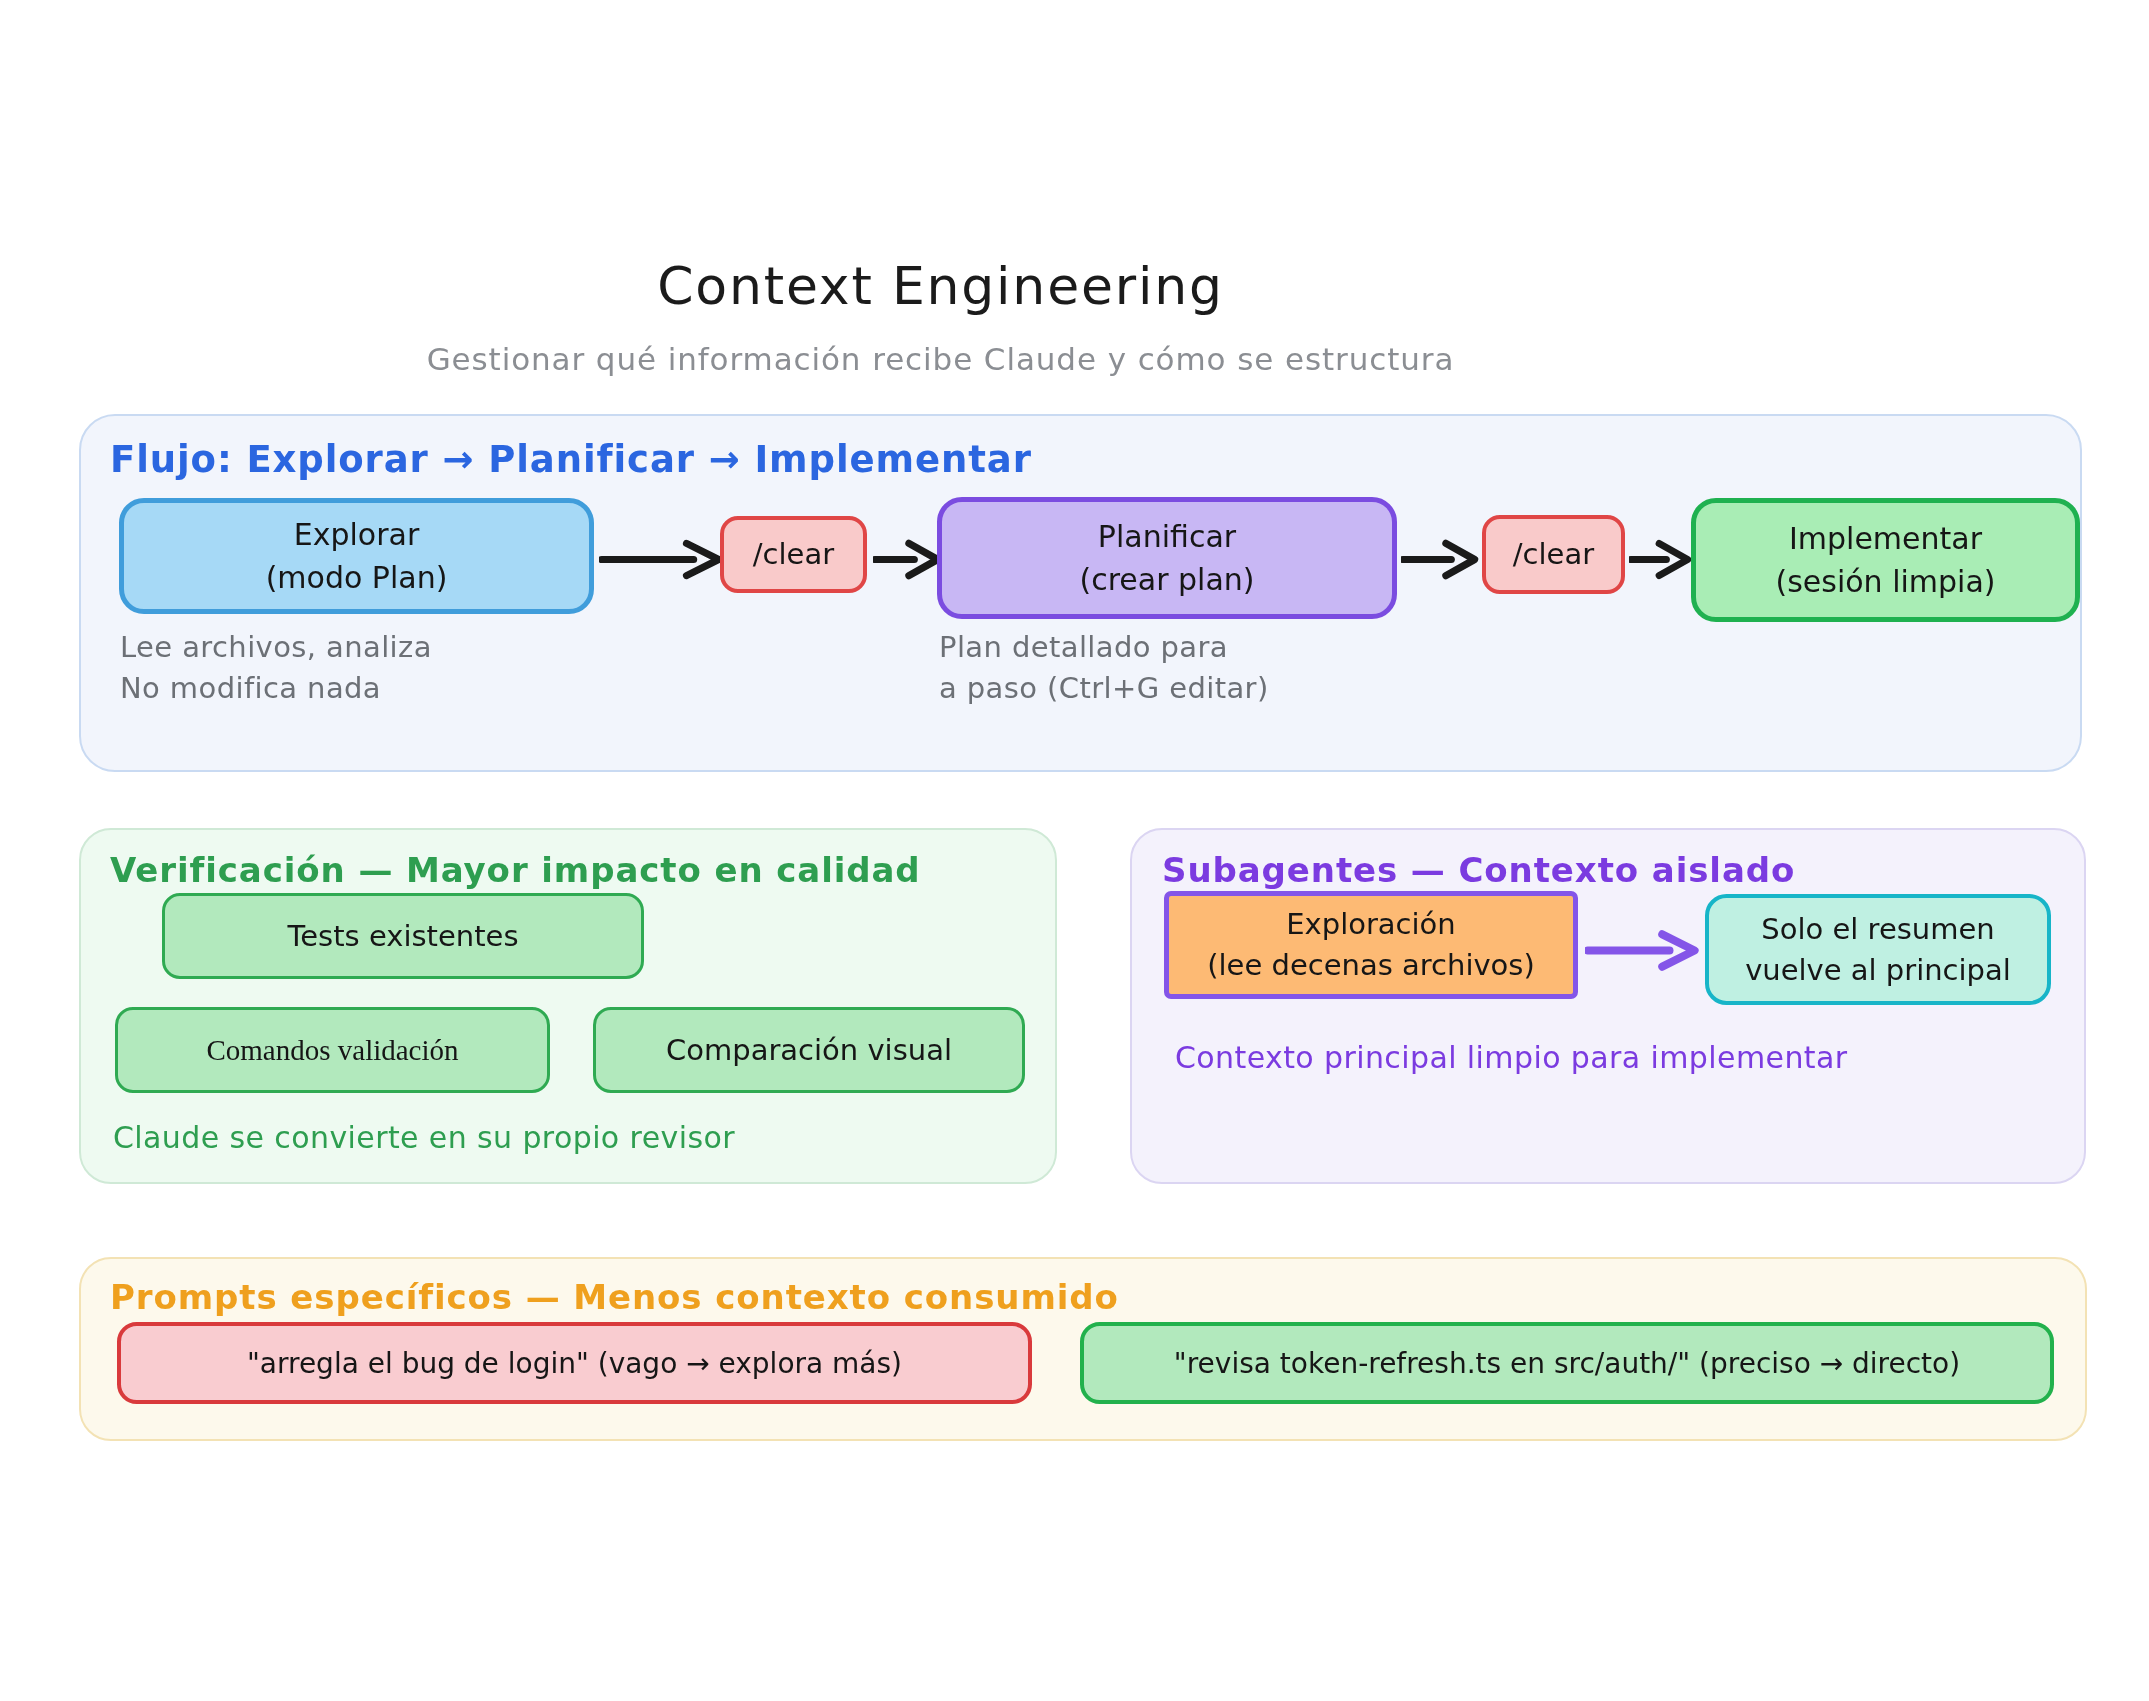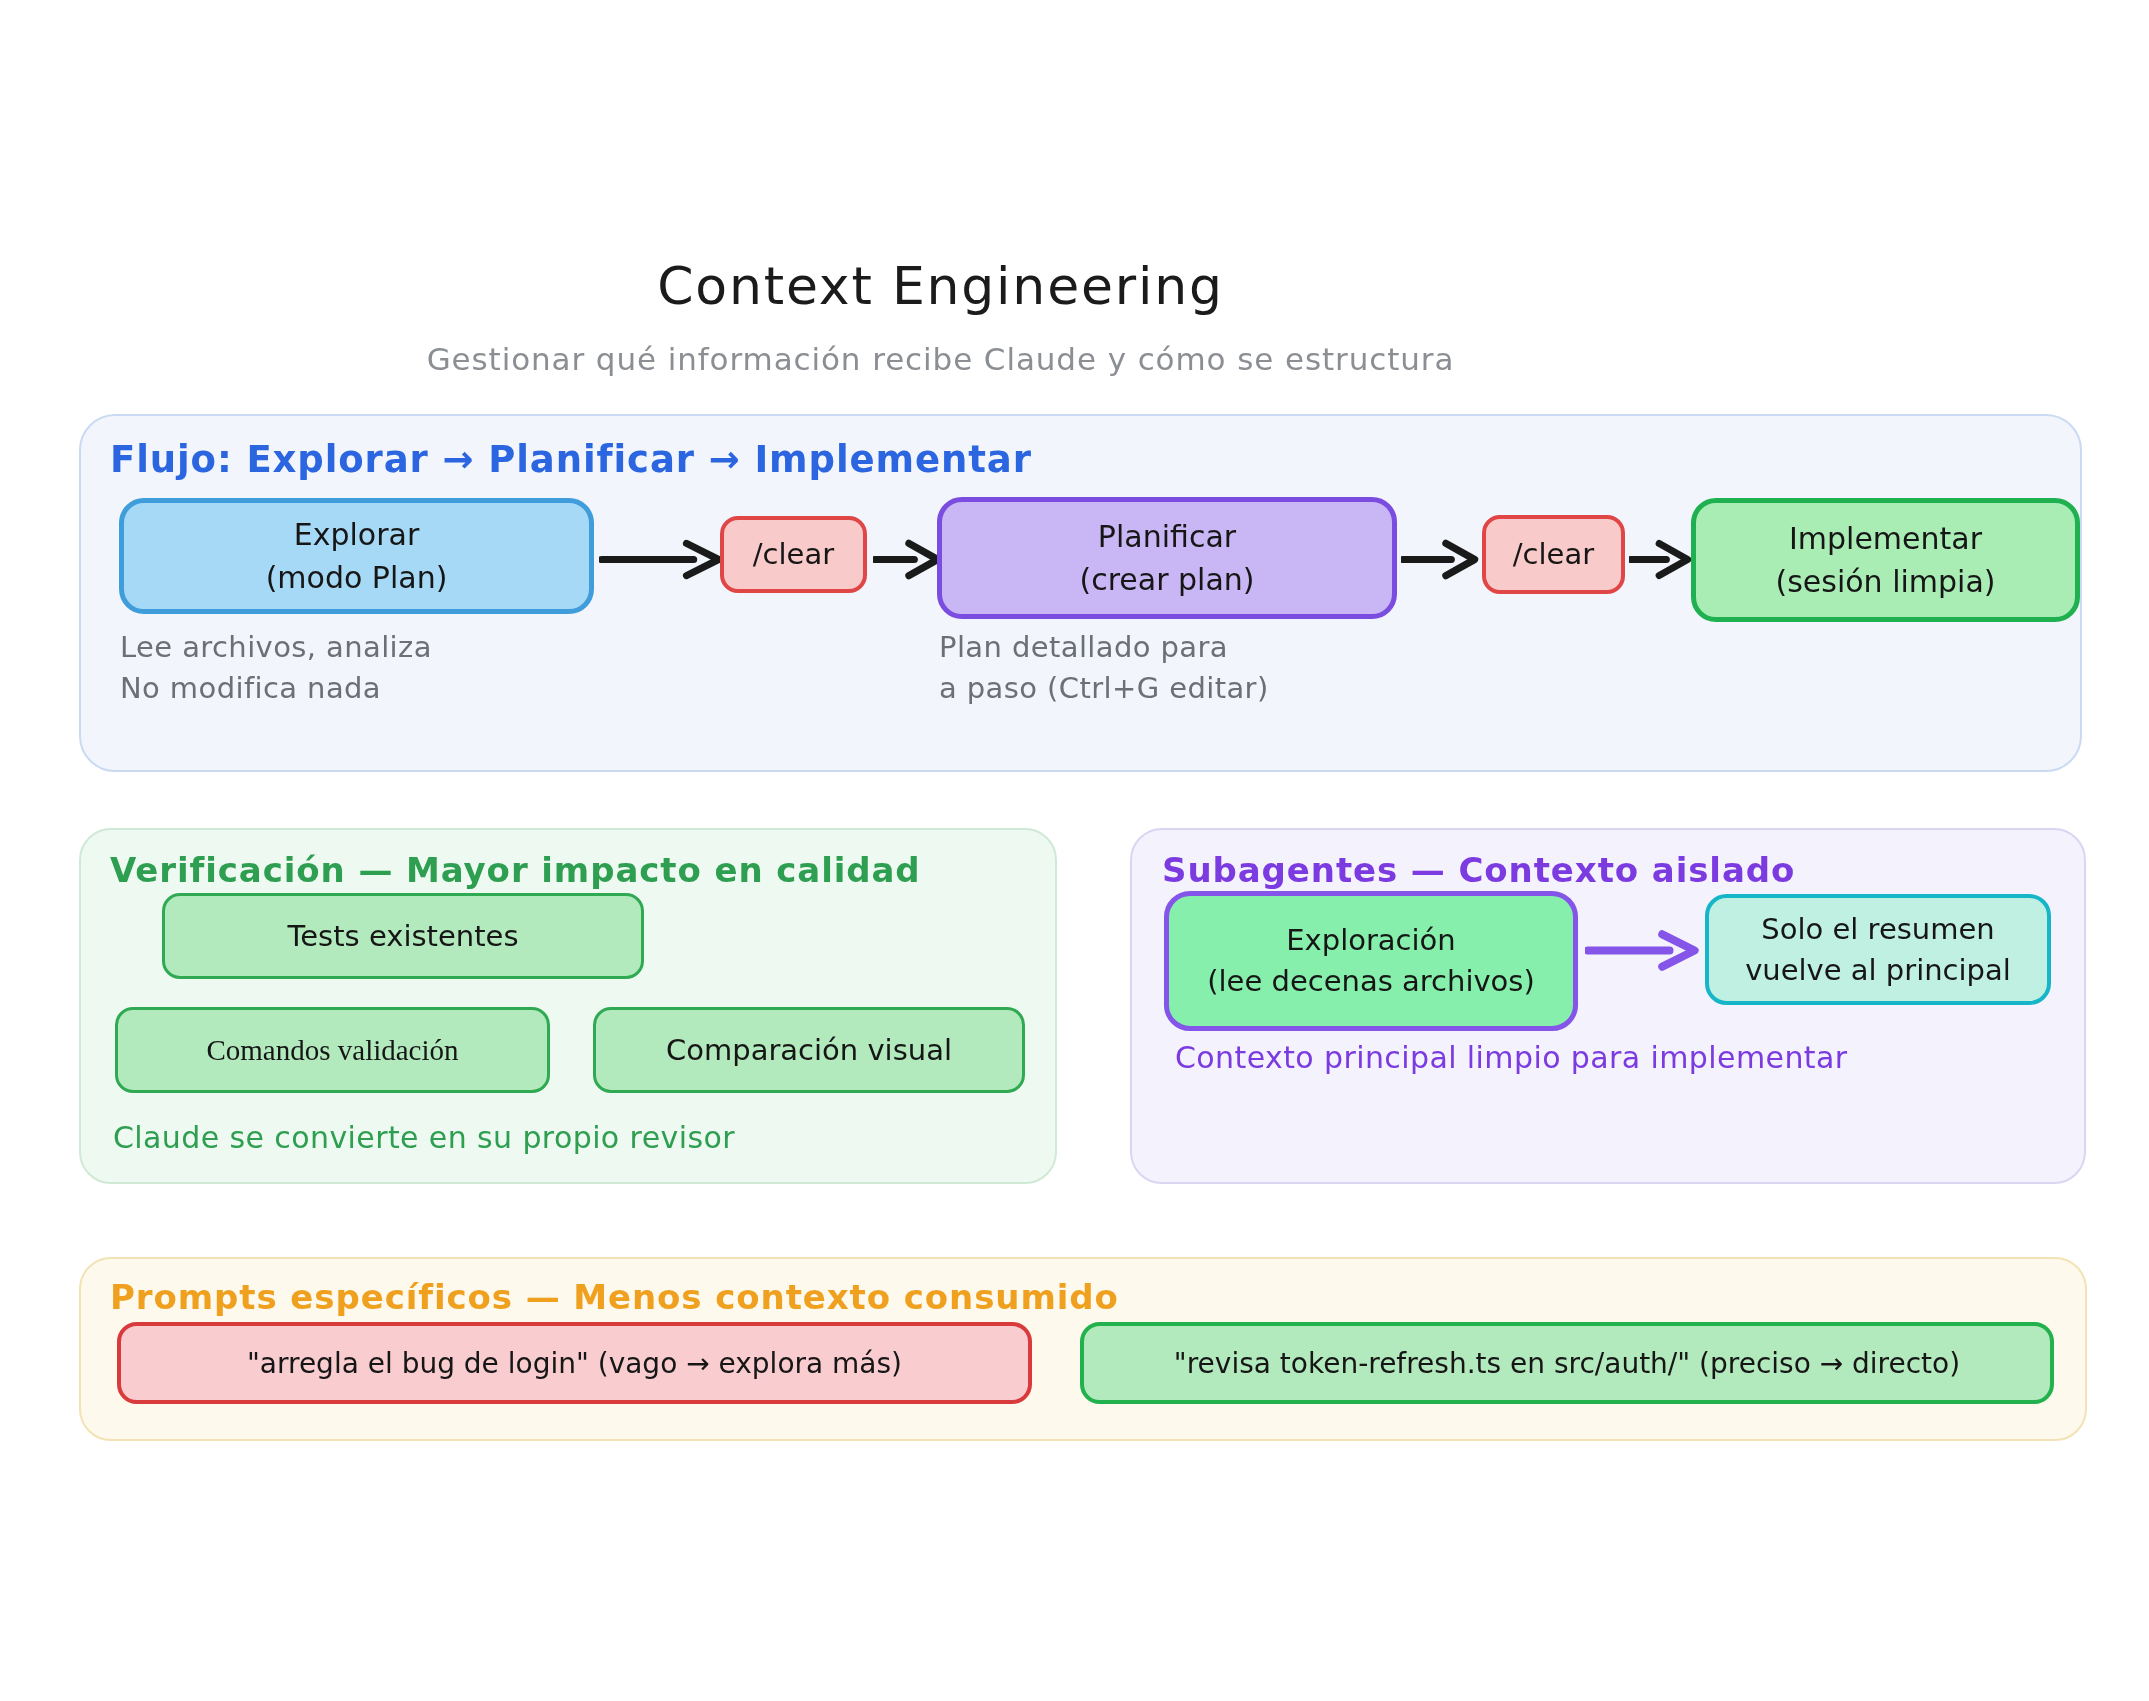--- a/index.html
+++ b/index.html
@@ -58,21 +58,21 @@
   }
   .pill-0 { left: 34px;  top: 63px;  width: 482px; height: 86px; margin-left: 47px; }
   .pill-1 { left: 512px; top: 63px;  width: 432px; height: 86px; }
   .pill-2 { left: 34px;  top: 177px; width: 435px; height: 86px; font-family: Liberation Serif, serif; }
   .pill-3 { left: 512px; top: 177px; width: 432px; height: 86px; }
   .verif-footer { position: absolute; left: 32px; top: 290px; font-size: 30px; color: #2e9e50; letter-spacing: 0.4px; }
 
   
   .sec-sub { left: 1130px; top: 828px; width: 956px; height: 356px; background: #f4f2fc; border-color: #dbd5f2; border-radius: 32px; }
   .sec-sub .section-header { left: 30px; top: 19.7px; font-size: 34px; color: #7b3be0; }
-  .node-subexplore { left: 32px;  top: 61px; width: 414px; height: 140px; background: #86efac; border: 5.4px solid #8455e8; border-radius: 26px; font-size: 29px; line-height: 41px; }
+  .node-subexplore { left: 32px;  top: 61px; width: 414px; height: 108px; background: #fdba74; border: 5.4px solid #8455e8; border-radius: 7px; font-size: 29px; line-height: 41px; }
   .node-summary    { left: 573px; top: 64px; width: 346px; height: 111px; background: #bff0e2; border: 4.5px solid #17b5c8; border-radius: 21.5px; font-size: 29px; line-height: 41px; }
   .sub-footer { position: absolute; left: 43px; top: 210px; font-size: 30px; color: #7b3be0; letter-spacing: 0.4px; }
 
   
   .sec-prompts { left: 79px; top: 1257px; width: 2008px; height: 184px; background: #fdf9ec; border-color: #f3e2b4; border-radius: 32px; }
   .sec-prompts .section-header { left: 29px; top: 18px; font-size: 34px; color: #efa01e; }
   .prompt-box {
     position: absolute;
     display: flex; align-items: center; justify-content: center;
     border-radius: 19.7px; font-size: 28px; color: #161616; text-align: center; font-weight: 500;

